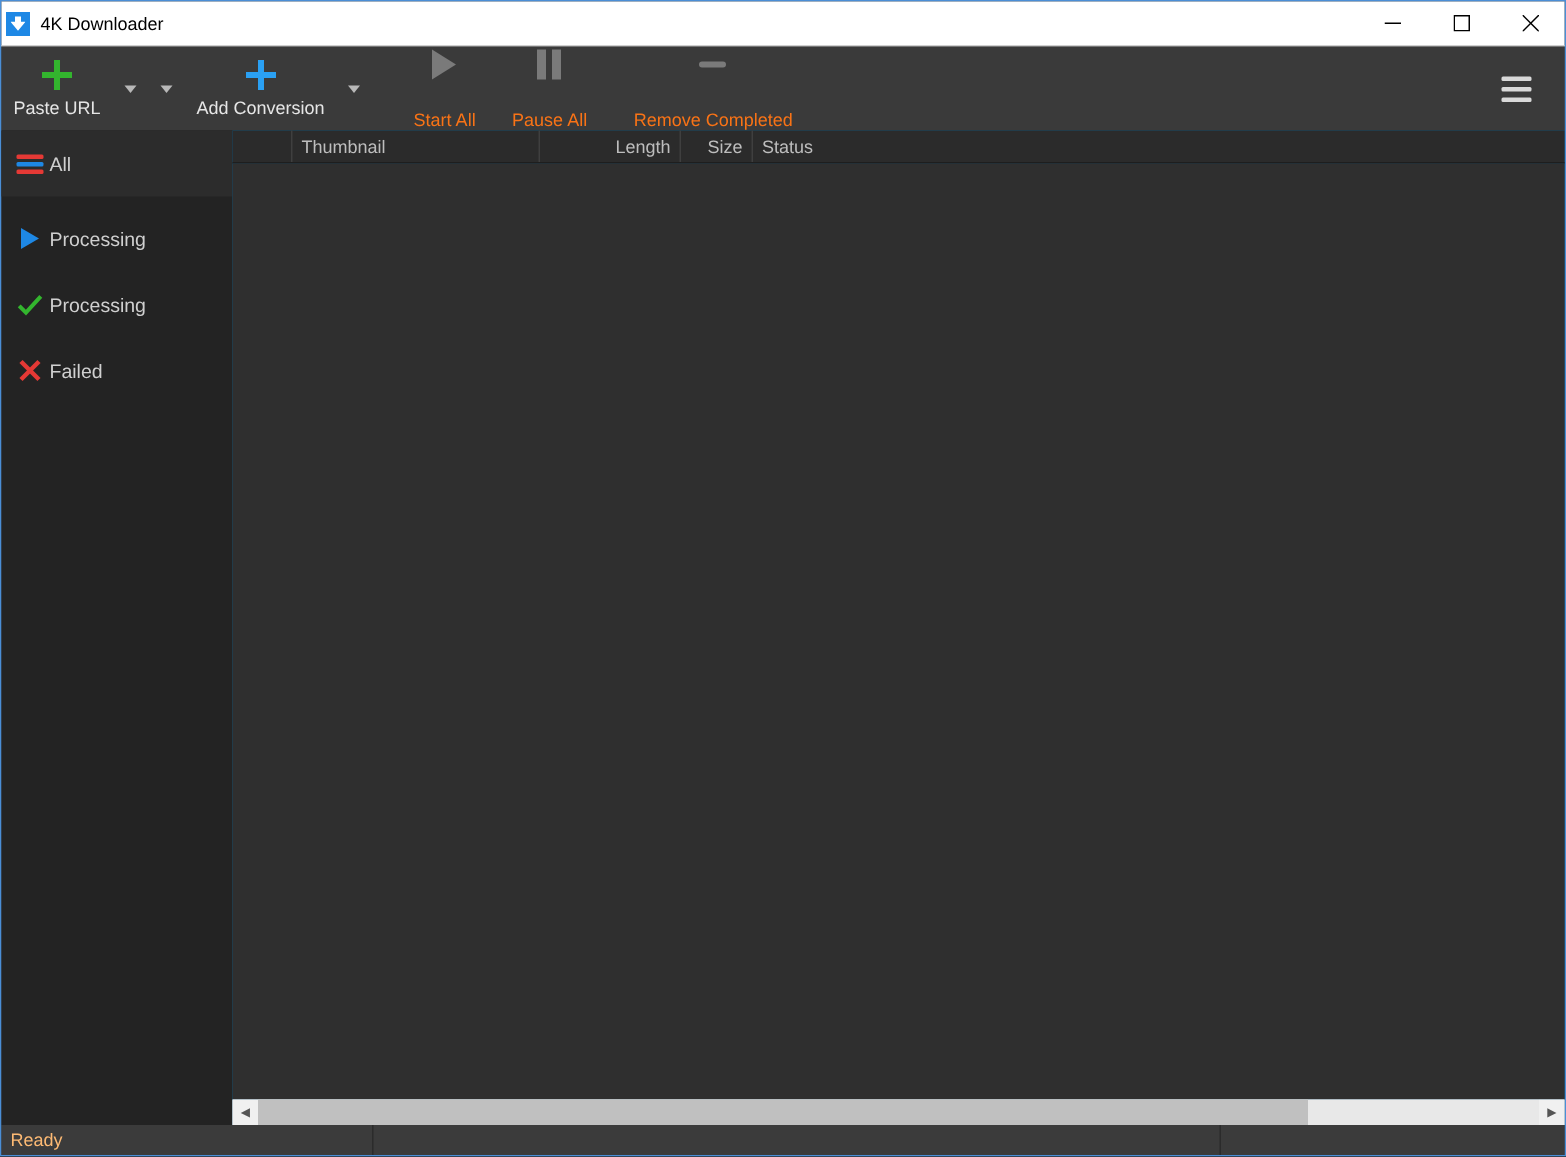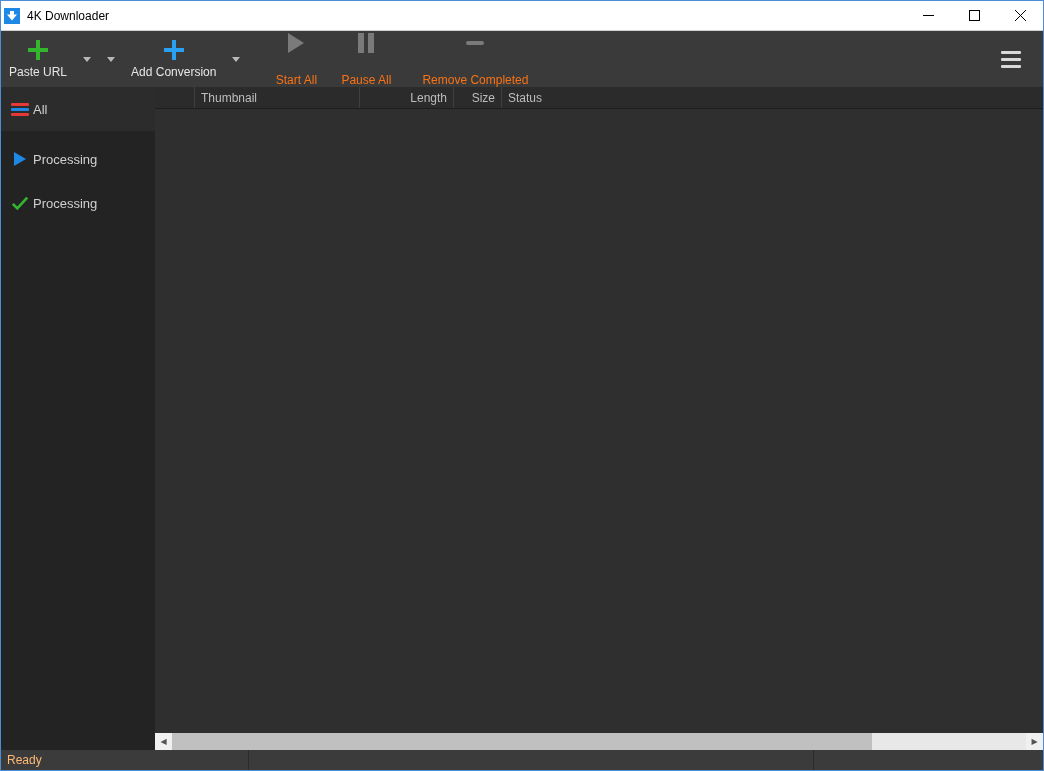--- a/index.html
+++ b/index.html
@@ -186,20 +186,29 @@
         <span>Processing</span>
       </div>
       <div class="item">
         <div class="s-icon check-sm">
           <svg viewBox="0 0 20 20">
               <polyline points="2,11 7,16 18,4"></polyline>
             </svg>
         </div>
         <span>Processing</span>
       </div>
+      <div class="item">
+        <div class="s-icon x-sm">
+          <svg viewBox="0 0 16 16">
+              <line x1="2" y1="2" x2="14" y2="14"></line>
+              <line x1="14" y1="2" x2="2" y2="14"></line>
+            </svg>
+        </div>
+        <span>Failed</span>
+      </div>
     </div>
 
     <div class="main">
       <div class="col-headers">
         <div class="col" style="width:40px"></div>
         <div class="col" style="width:165px">
             <span>Thumbnail</span>
           </div>
         <div class="col" style="width:94px; justify-content:flex-end; padding-right:6px">
             <span>Length</span>

